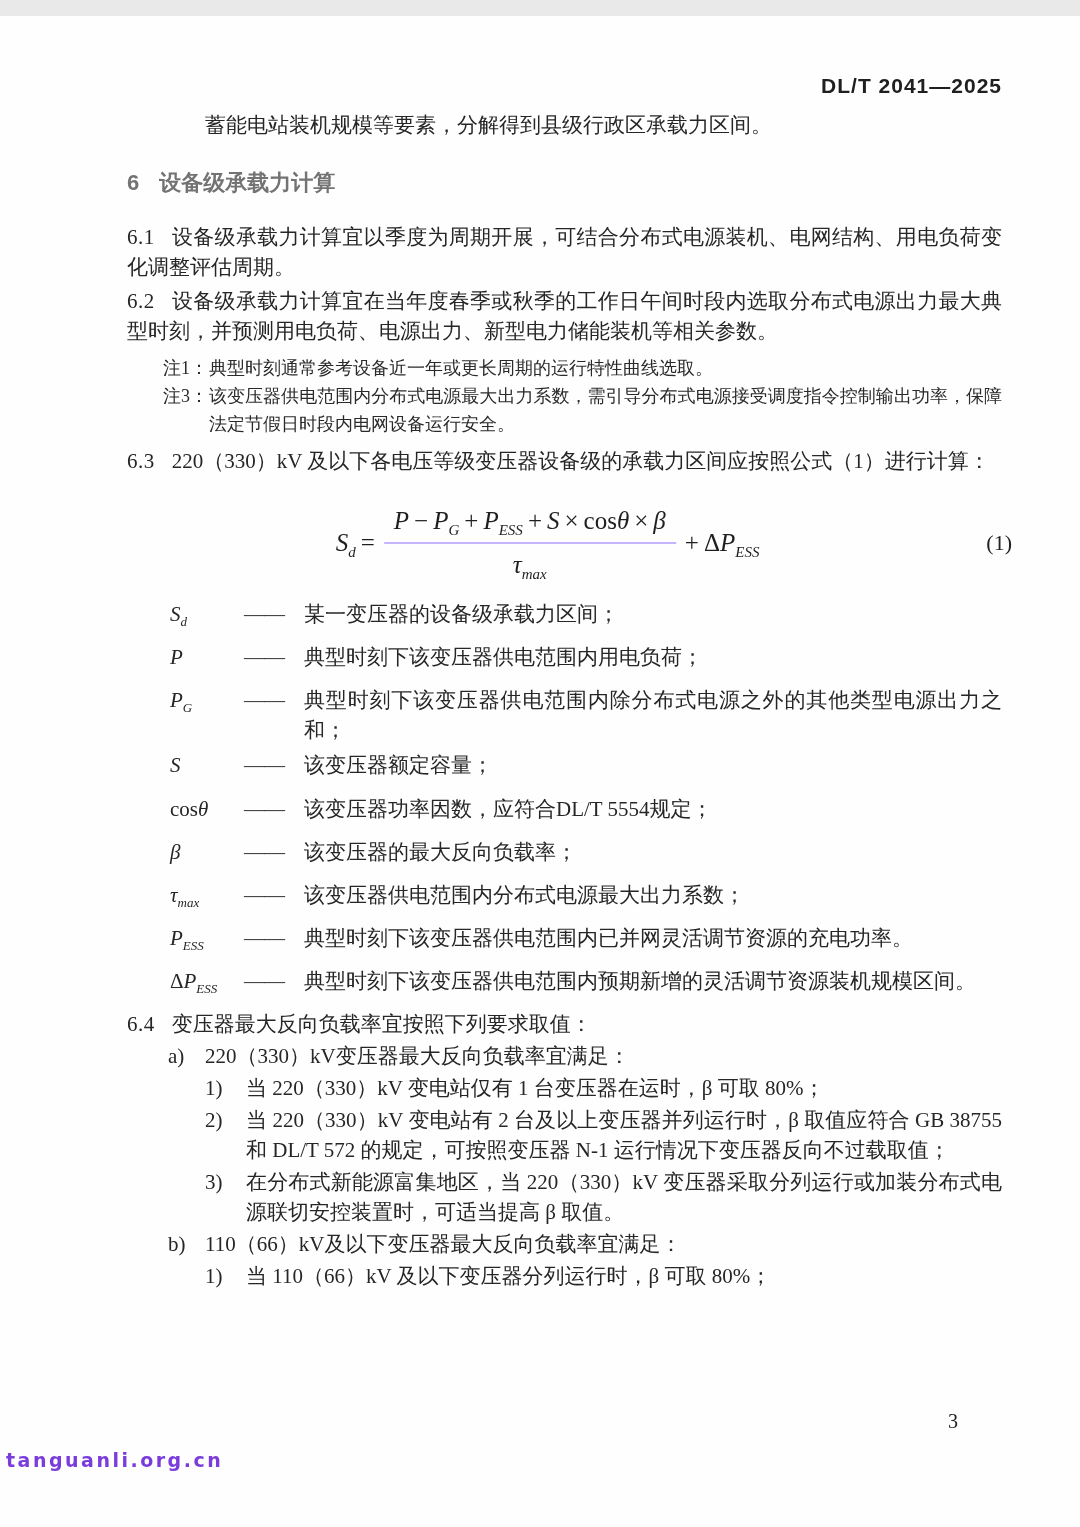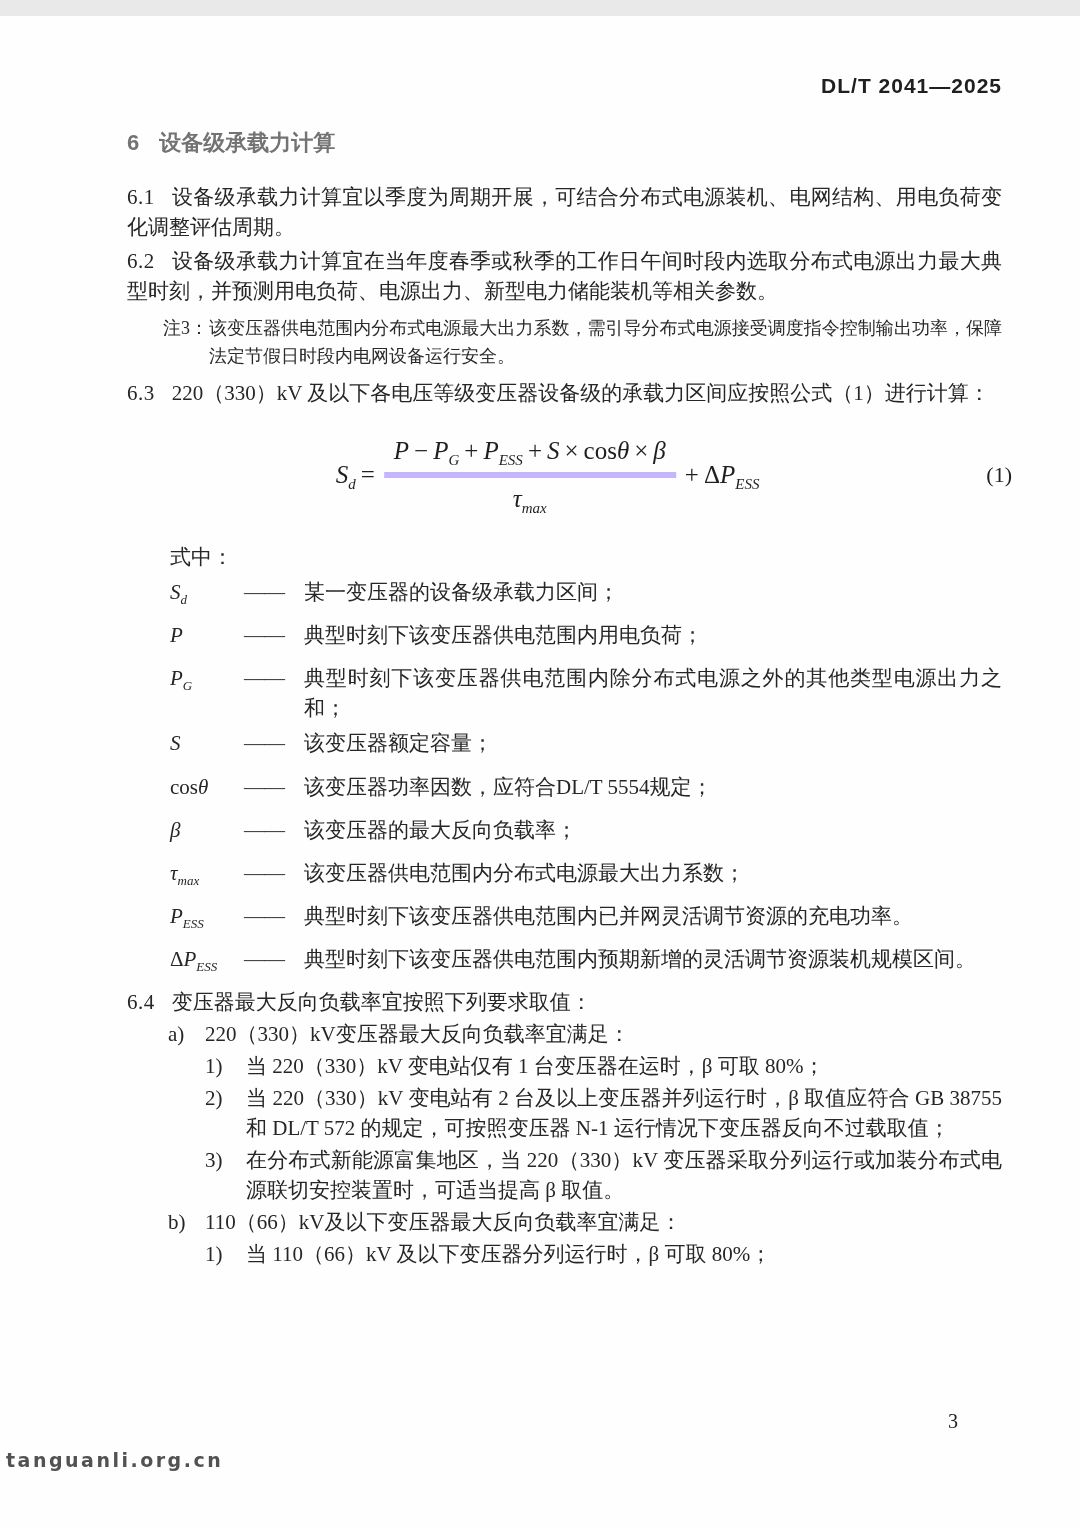--- a/index.html
+++ b/index.html
@@ -42,21 +42,21 @@
   .formula-row { position:relative; height:102px; margin-top:16px; }
   .formula {
     position:absolute; left:50%; top:50%; transform:translate(-54%,-50%);
     display:flex; align-items:center;
     font-size:25px; font-style:italic; color:#1f1f1f; white-space:nowrap;
   }
   .formula sub { font-size:15px; font-style:italic; line-height:0; }
   .op { font-style:normal; padding:0 5px; }
   .fn { font-style:normal; }
   .frac { display:inline-flex; flex-direction:column; align-items:center; margin:0 4px; }
-  .fnum { border-bottom:6px solid #c4b5fd; padding:0 10px 7px; }
+  .fnum { border-bottom:2px solid #c4b5fd; padding:0 10px 7px; }
   .fden { padding-top:7px; }
   .eqnum { position:absolute; right:-10px; top:50%; transform:translateY(-50%);
            font-size:22px; font-style:normal; color:#222; }
   
   .where-label { margin:16px 0 0 43px; font-size:21px; line-height:30px; }
   .defrow { display:flex; margin:5px 0 0 43px; font-size:21px; line-height:30px; }
   .defsym { width:74px; flex:none; font-style:italic; }
   .defsym .pre { font-style:normal; }
   .defsym sub { font-size:13px; font-style:italic; }
   .defdash { width:60px; flex:none; color:#3a3a3a; letter-spacing:-1px; }
@@ -71,47 +71,51 @@
   .li-a .atext { flex:1; }
   .li-n { display:flex; margin:2px 0 0 78px; font-size:21px; line-height:30px; }
   .li-n .nlbl { width:41px; flex:none; }
   .li-n .ntext { flex:1; text-align:justify; }
   
   .pagenum { position:absolute; right:122px; top:1394px; font-size:20px; color:#1d1d1d; }
   .watermark {
     position:absolute; left:6px; top:1433px;
     font-family:"DejaVu Sans","Liberation Sans",sans-serif;
     font-weight:700; font-size:19px; letter-spacing:2.5px;
-    color:#404040; opacity:0.9;
+    color:#6d28d9; opacity:0.9;
   }
   .bottom-edge { position:absolute; left:0; right:0; bottom:0; height:3px; background:#d6d6d6; }
 </style>
 </head>
 <body>
 
 <div class="page">
 
   <div class="header-row">
     <span class="std-num">DL/T 2041—2025</span>
   </div>
 
+  <p class="body-txt intro">蓄能电站装机规模等要素，分解得到县级行政区承载力区间。</p>
 
   <h2 class="sec-heading">
     <span class="sec-no">6</span><span>设备级承载力计算</span>
   </h2>
 
   <p class="body-txt clause mt24">
     <span class="cnum">6.1</span><span>设备级承载力计算宜以季度为周期开展，可结合分布式电源装机、电网结构、用电负荷变化调整评估周期。</span>
   </p>
 
   <p class="body-txt clause mt4">
     <span class="cnum">6.2</span><span>设备级承载力计算宜在当年度春季或秋季的工作日午间时段内选取分布式电源出力最大典型时刻，并预测用电负荷、电源出力、新型电力储能装机等相关参数。</span>
   </p>
 
   <div class="notes62">
+    <div class="note-line">
+      <span class="nlabel">注1：</span><span>典型时刻通常参考设备近一年或更长周期的运行特性曲线选取。</span>
+    </div>
     <div class="note-line">
       <span class="nlabel">注3：</span><span>该变压器供电范围内分布式电源最大出力系数，需引导分布式电源接受调度指令控制输出功率，保障法定节假日时段内电网设备运行安全。</span>
     </div>
   </div>
 
   <p class="body-txt clause mt8">
     <span class="cnum">6.3</span><span>220（330）kV 及以下各电压等级变压器设备级的承载力区间应按照公式（1）进行计算：</span>
   </p>
 
   <div class="formula-row">
@@ -123,21 +127,20 @@
           <span>P</span><span class="op">−</span><span>P</span><sub>G</sub><span class="op">+</span><span>P</span><sub>ESS</sub><span class="op">+</span><span>S</span><span class="op">×</span><span class="fn">cos</span><span>θ</span><span class="op">×</span><span>β</span>
         </span>
         <span class="fden"><span>τ</span><sub>max</sub></span>
       </span>
       <span class="op">+</span>
       <span><span class="fn">Δ</span><span>P</span><sub>ESS</sub></span>
     </div>
     <span class="eqnum">(1)</span>
   </div>
 
-  <p class="where-label">式中：</p>
 
   <div>
     <div class="defrow">
       <span class="defsym"><span class="pre"></span><span>S</span><sub>d</sub></span>
       <span class="defdash">——</span>
       <span class="defdesc">某一变压器的设备级承载力区间；</span>
     </div>
     <div class="defrow">
       <span class="defsym"><span class="pre"></span><span>P</span><sub></sub></span>
       <span class="defdash">——</span>

